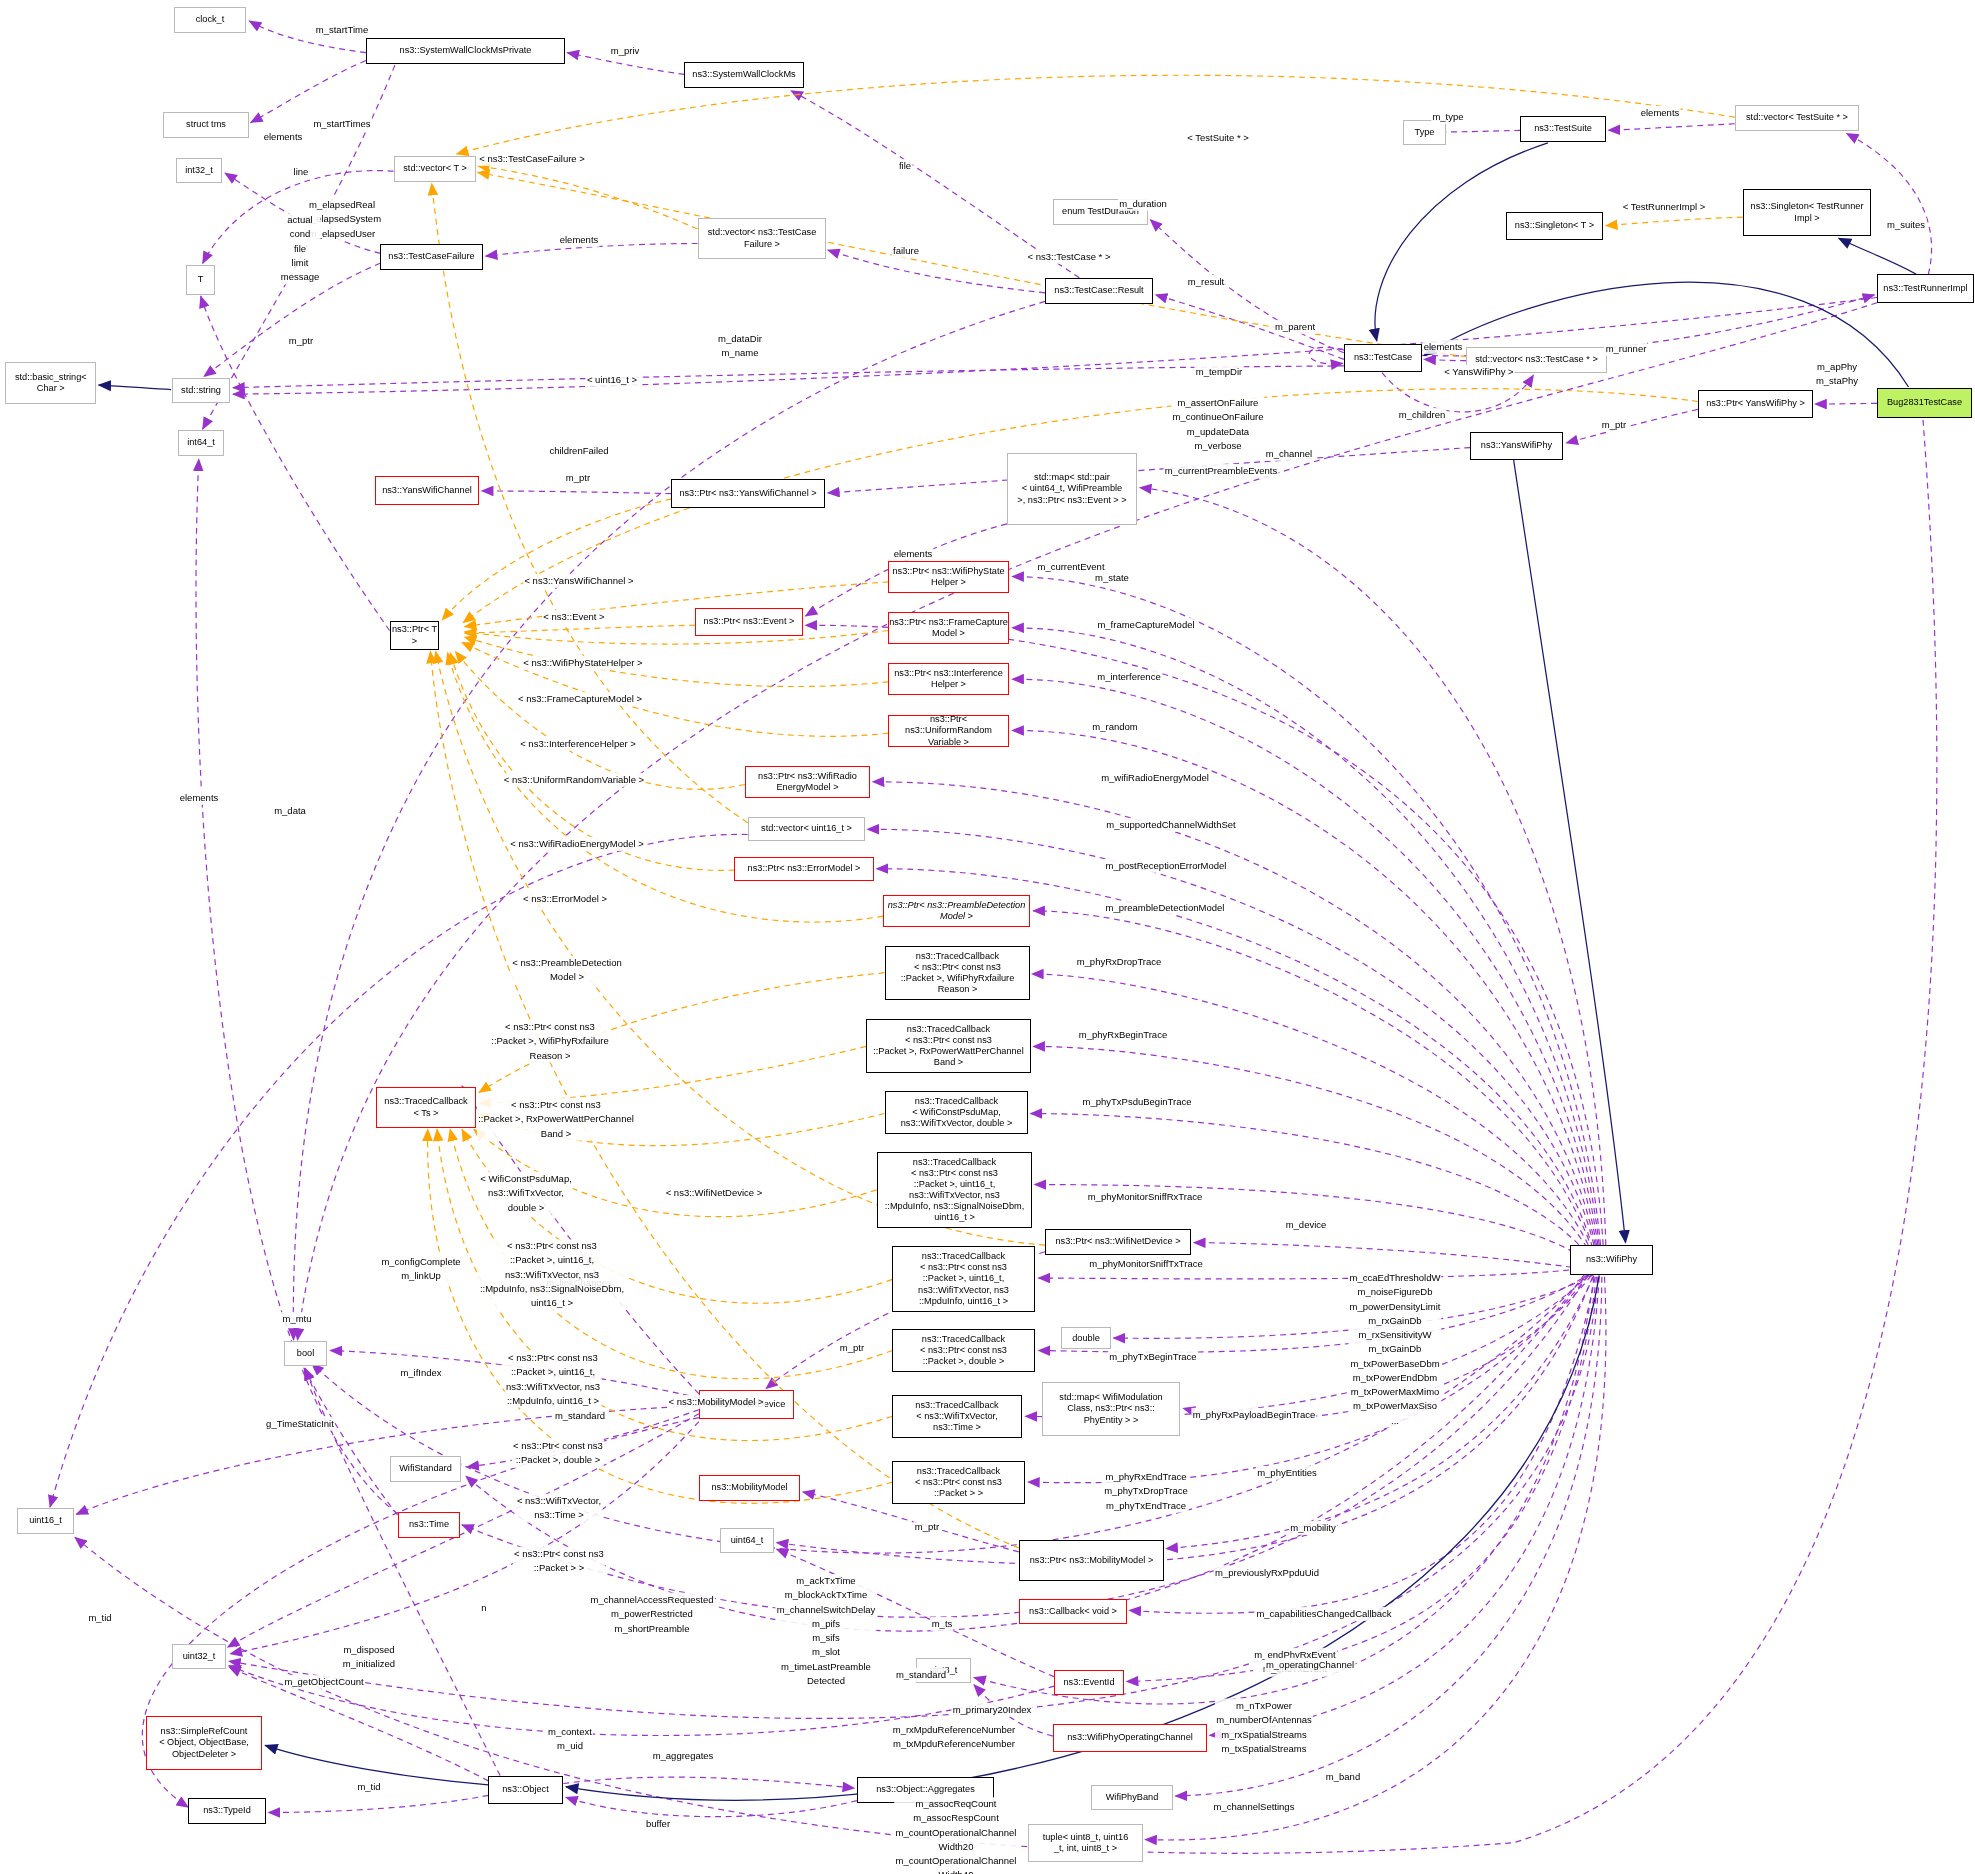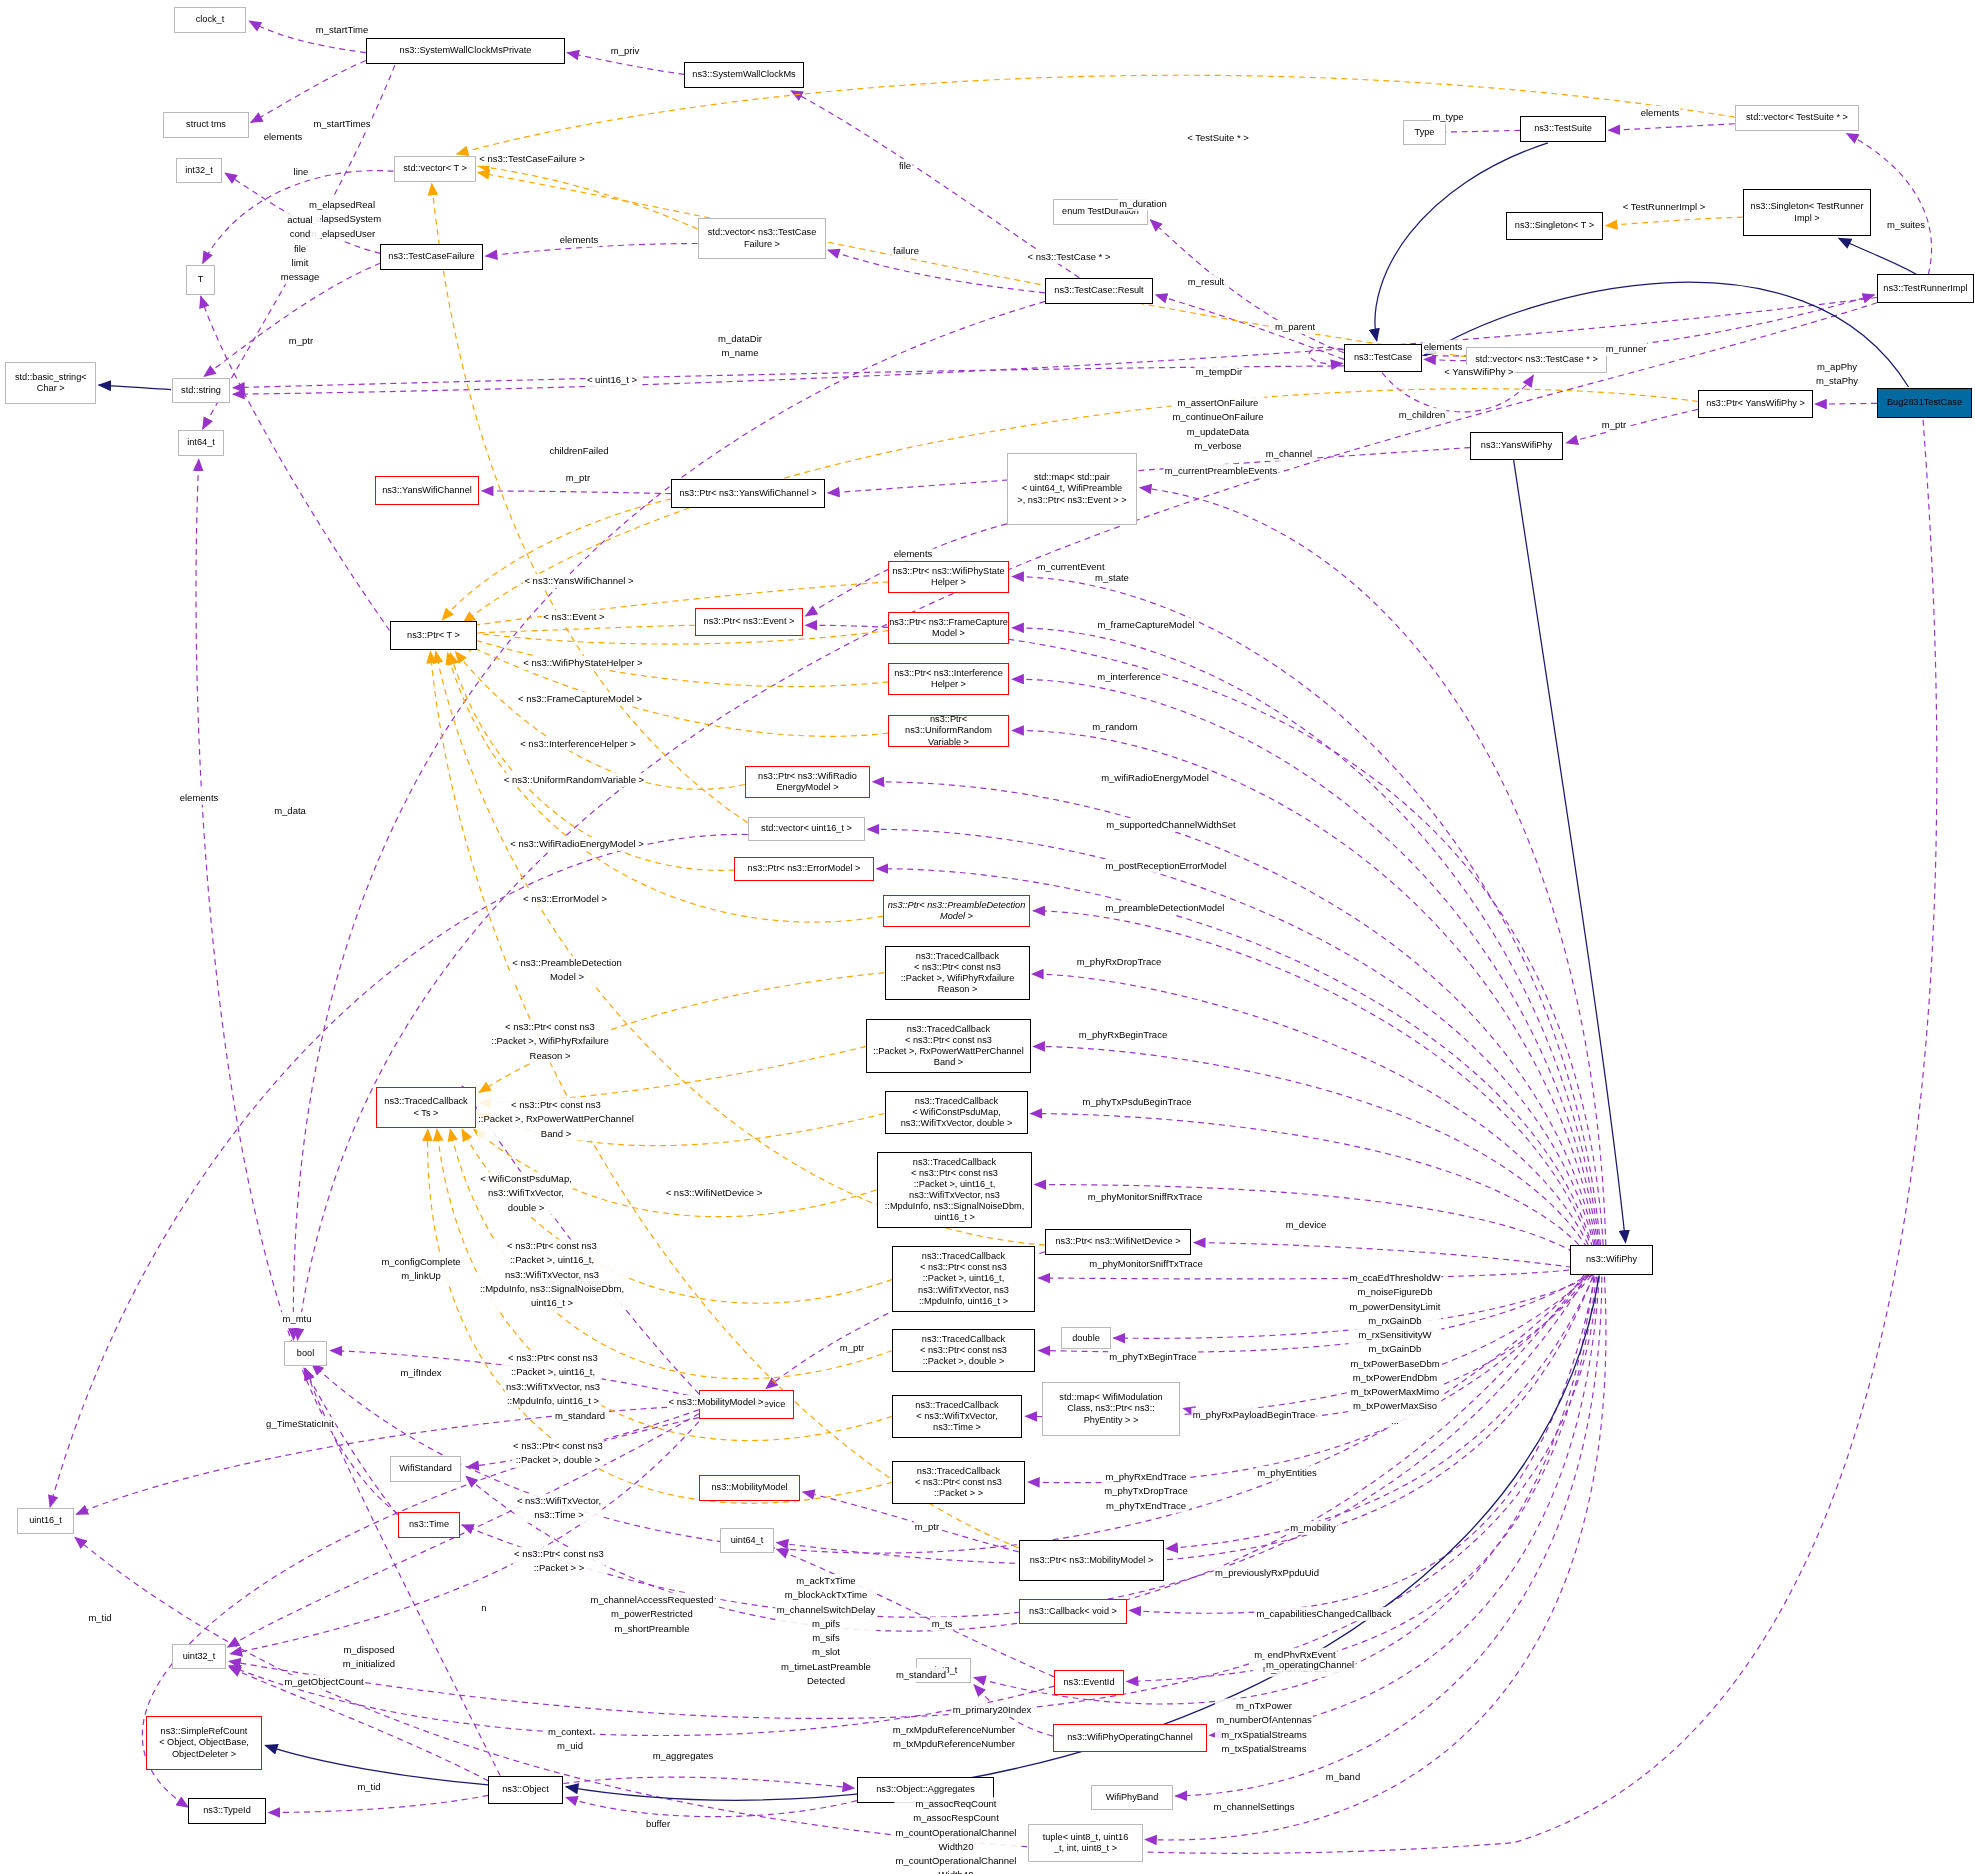--- a/index.html
+++ b/index.html
@@ -4,21 +4,21 @@
 <style>
   html,body{margin:0;padding:0;background:#ffffff;}
   #stage{position:relative;width:1975px;height:1875px;background:#ffffff;overflow:hidden;
          font-family:"Liberation Sans",sans-serif;}
   #edge-svg{position:absolute;left:0;top:0;z-index:1;}
   .node{position:absolute;z-index:2;background:#ffffff;border:0.7px solid #b9b9b9;
         display:flex;align-items:center;justify-content:center;text-align:center;
         font:9.2px/1.2 "Liberation Sans",sans-serif;color:#000;white-space:pre-line;box-sizing:border-box;}
   .node.black{border:1.1px solid #000000;}
   .node.red{border:1.3px solid #fe0000;}
-  .node.subject{background:#0369a1;border:1.1px solid #000000;}
+  .node.subject{background:#bef264;border:1.1px solid #000000;}
   .edge-label{position:absolute;z-index:3;transform:translate(-50%,-50%);
         font:9.5px/1.5 "Liberation Sans",sans-serif;color:#000;text-align:center;
         white-space:pre;background:rgba(255,255,255,0.88);padding:0 1.3px;}
   path.member{stroke-dasharray:9,7;fill:none;stroke-width:1.8;}
   path.template{stroke-dasharray:9,7;fill:none;stroke-width:1.8;}
   path.inherit{fill:none;stroke-width:1.9;}
 </style>
 </head>
 <body>
 
@@ -348,21 +348,21 @@
     <div class="node gray" style="left: 178px; top: 430px; width: 46px; height: 26px;">int64_t</div>
     <div class="node subject" style="left: 1877px; top: 388px; width: 95px; height: 30px;">Bug2831TestCase</div>
     <div class="node black" style="left: 1698px; top: 390px; width: 115px; height: 28px;">ns3::Ptr&lt; YansWifiPhy &gt;</div>
     <div class="node black" style="left: 1470px; top: 432px; width: 93px; height: 28px;">ns3::YansWifiPhy</div>
     <div class="node red" style="left: 375px; top: 476px; width: 104px; height: 29px;">ns3::YansWifiChannel</div>
     <div class="node black" style="left: 671px; top: 479px; width: 154px; height: 29px;">ns3::Ptr&lt; ns3::YansWifiChannel &gt;</div>
     <div class="node gray" style="left: 1007px; top: 453px; width: 130px; height: 72px;">std::map&lt; std::pair
 &lt; uint64_t, WifiPreamble
  &gt;, ns3::Ptr&lt; ns3::Event &gt; &gt;</div>
     <div class="node red" style="left: 695px; top: 608px; width: 108px; height: 28px;">ns3::Ptr&lt; ns3::Event &gt;</div>
-    <div class="node black" style="left: 390px; top: 621px; width: 87px; height: 29px;">ns3::Ptr&lt; T &gt;</div>
+    <div class="node black" style="left: 390px; top: 621px; width: 49px; height: 29px;">ns3::Ptr&lt; T &gt;</div>
     <div class="node red" style="left: 888px; top: 561px; width: 121px; height: 32px;">ns3::Ptr&lt; ns3::WifiPhyState
 Helper &gt;</div>
     <div class="node red" style="left: 888px; top: 612px; width: 121px; height: 32px;">ns3::Ptr&lt; ns3::FrameCapture
 Model &gt;</div>
     <div class="node red" style="left: 888px; top: 663px; width: 121px; height: 32px;">ns3::Ptr&lt; ns3::Interference
 Helper &gt;</div>
     <div class="node red" style="left: 888px; top: 715px; width: 121px; height: 32px;">ns3::Ptr&lt; ns3::UniformRandom
 Variable &gt;</div>
     <div class="node red" style="left: 745px; top: 766px; width: 125px; height: 32px;">ns3::Ptr&lt; ns3::WifiRadio
 EnergyModel &gt;</div>

